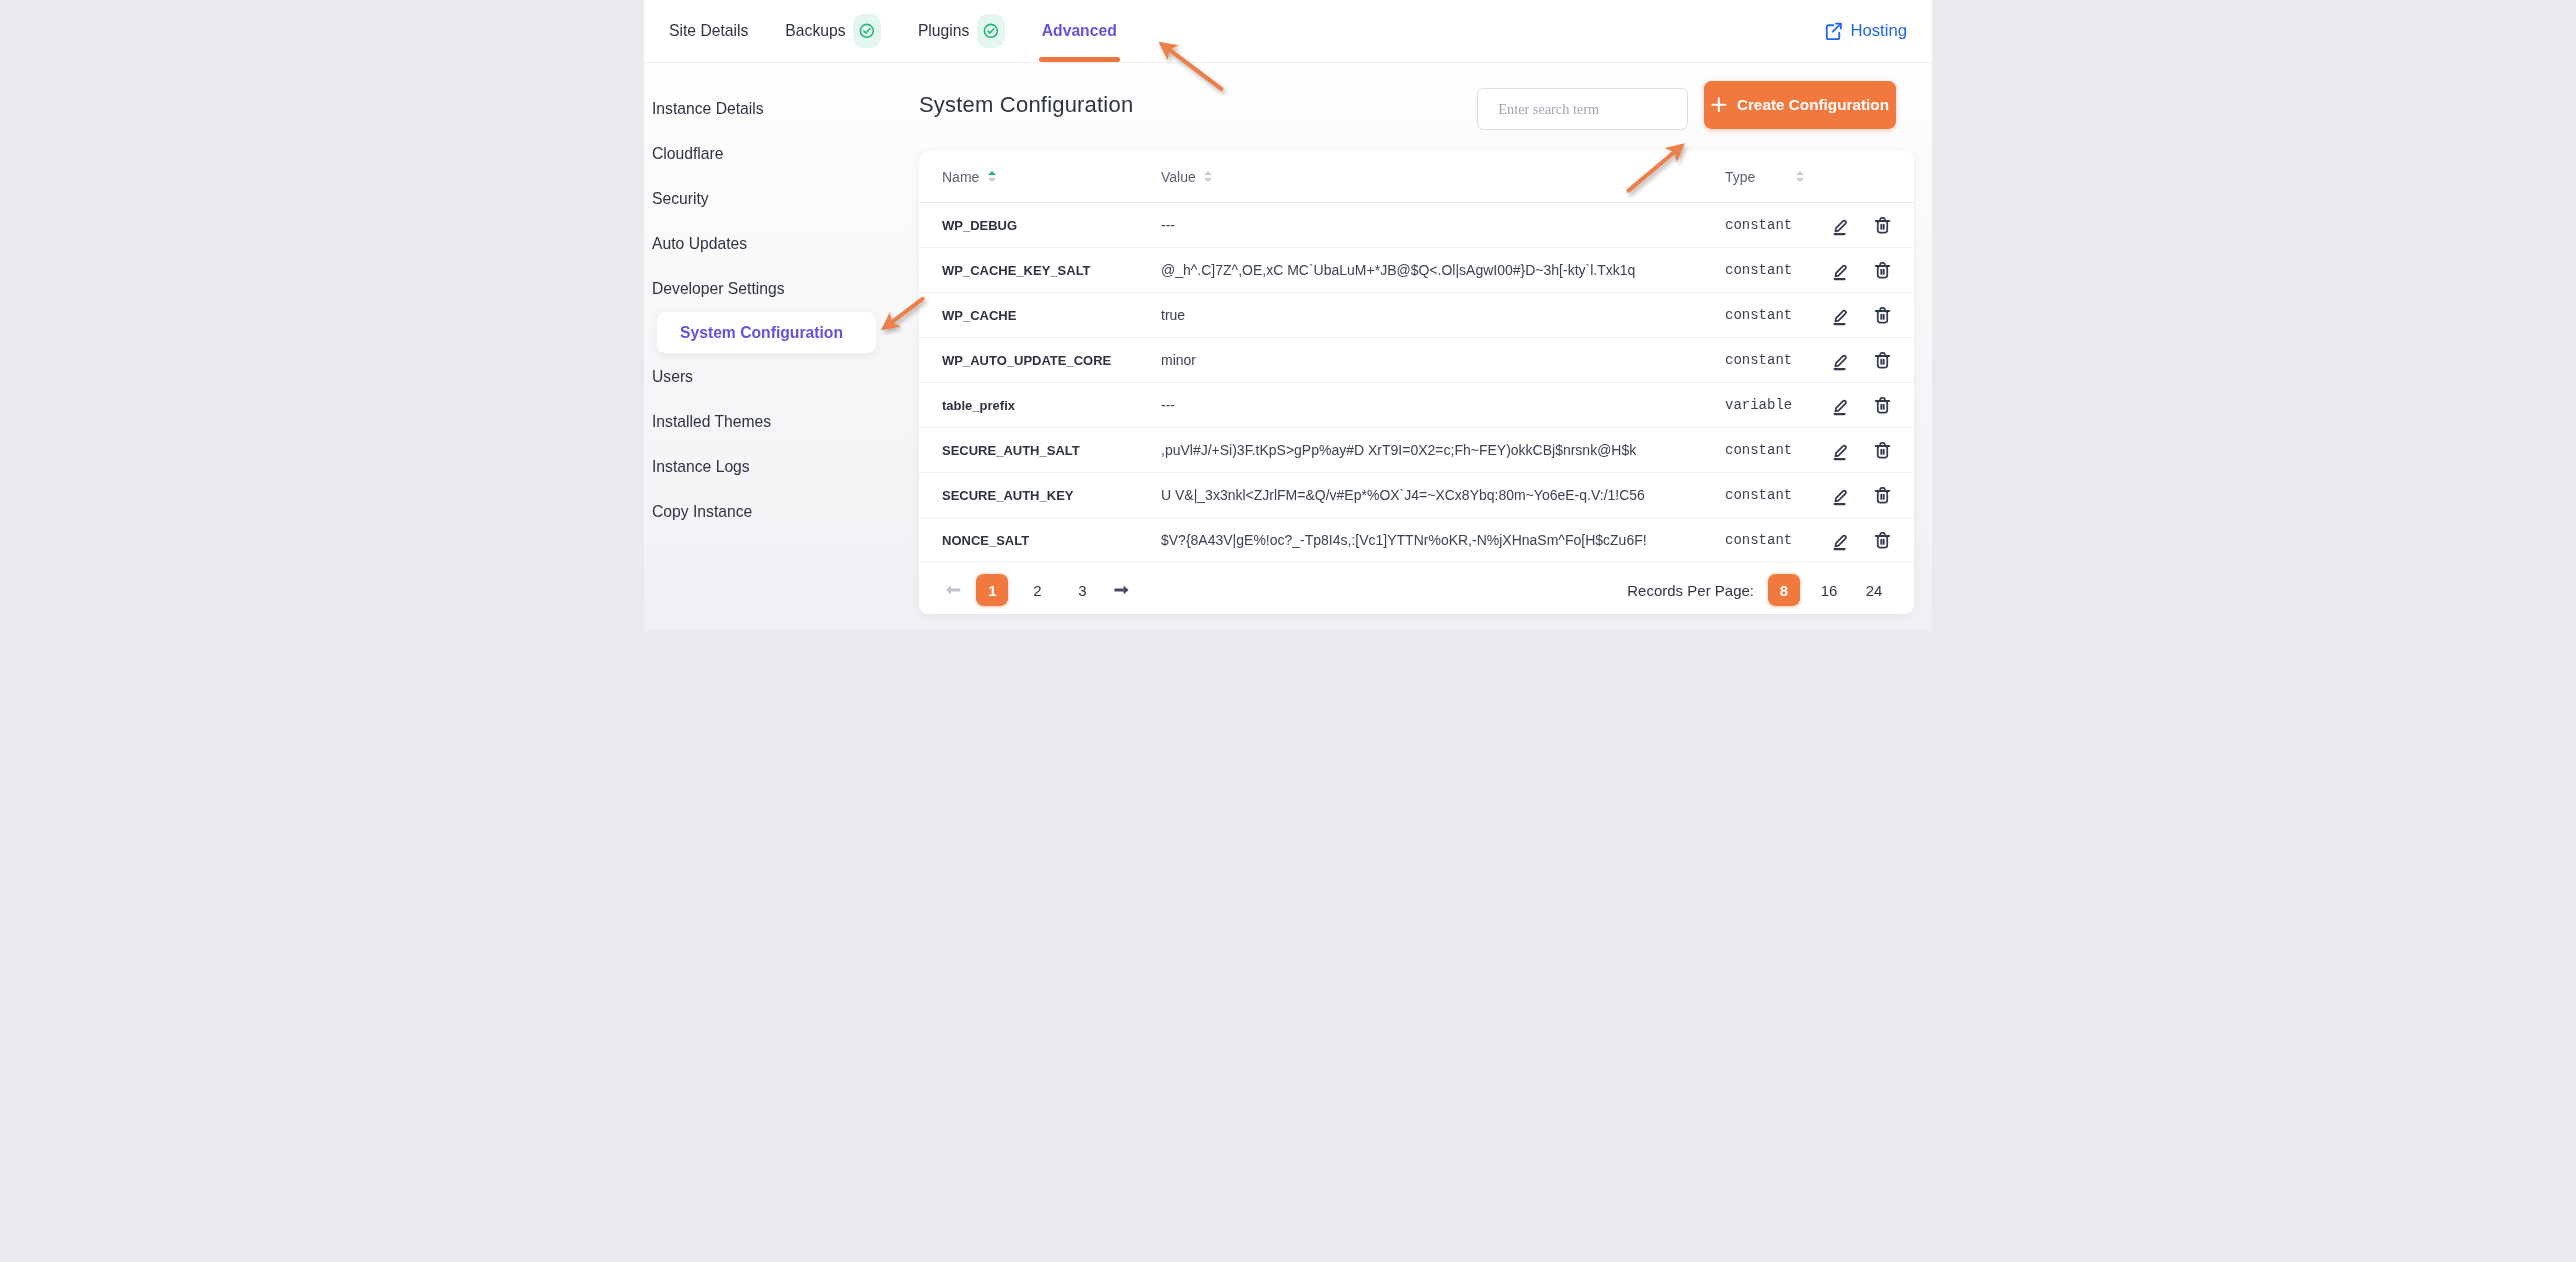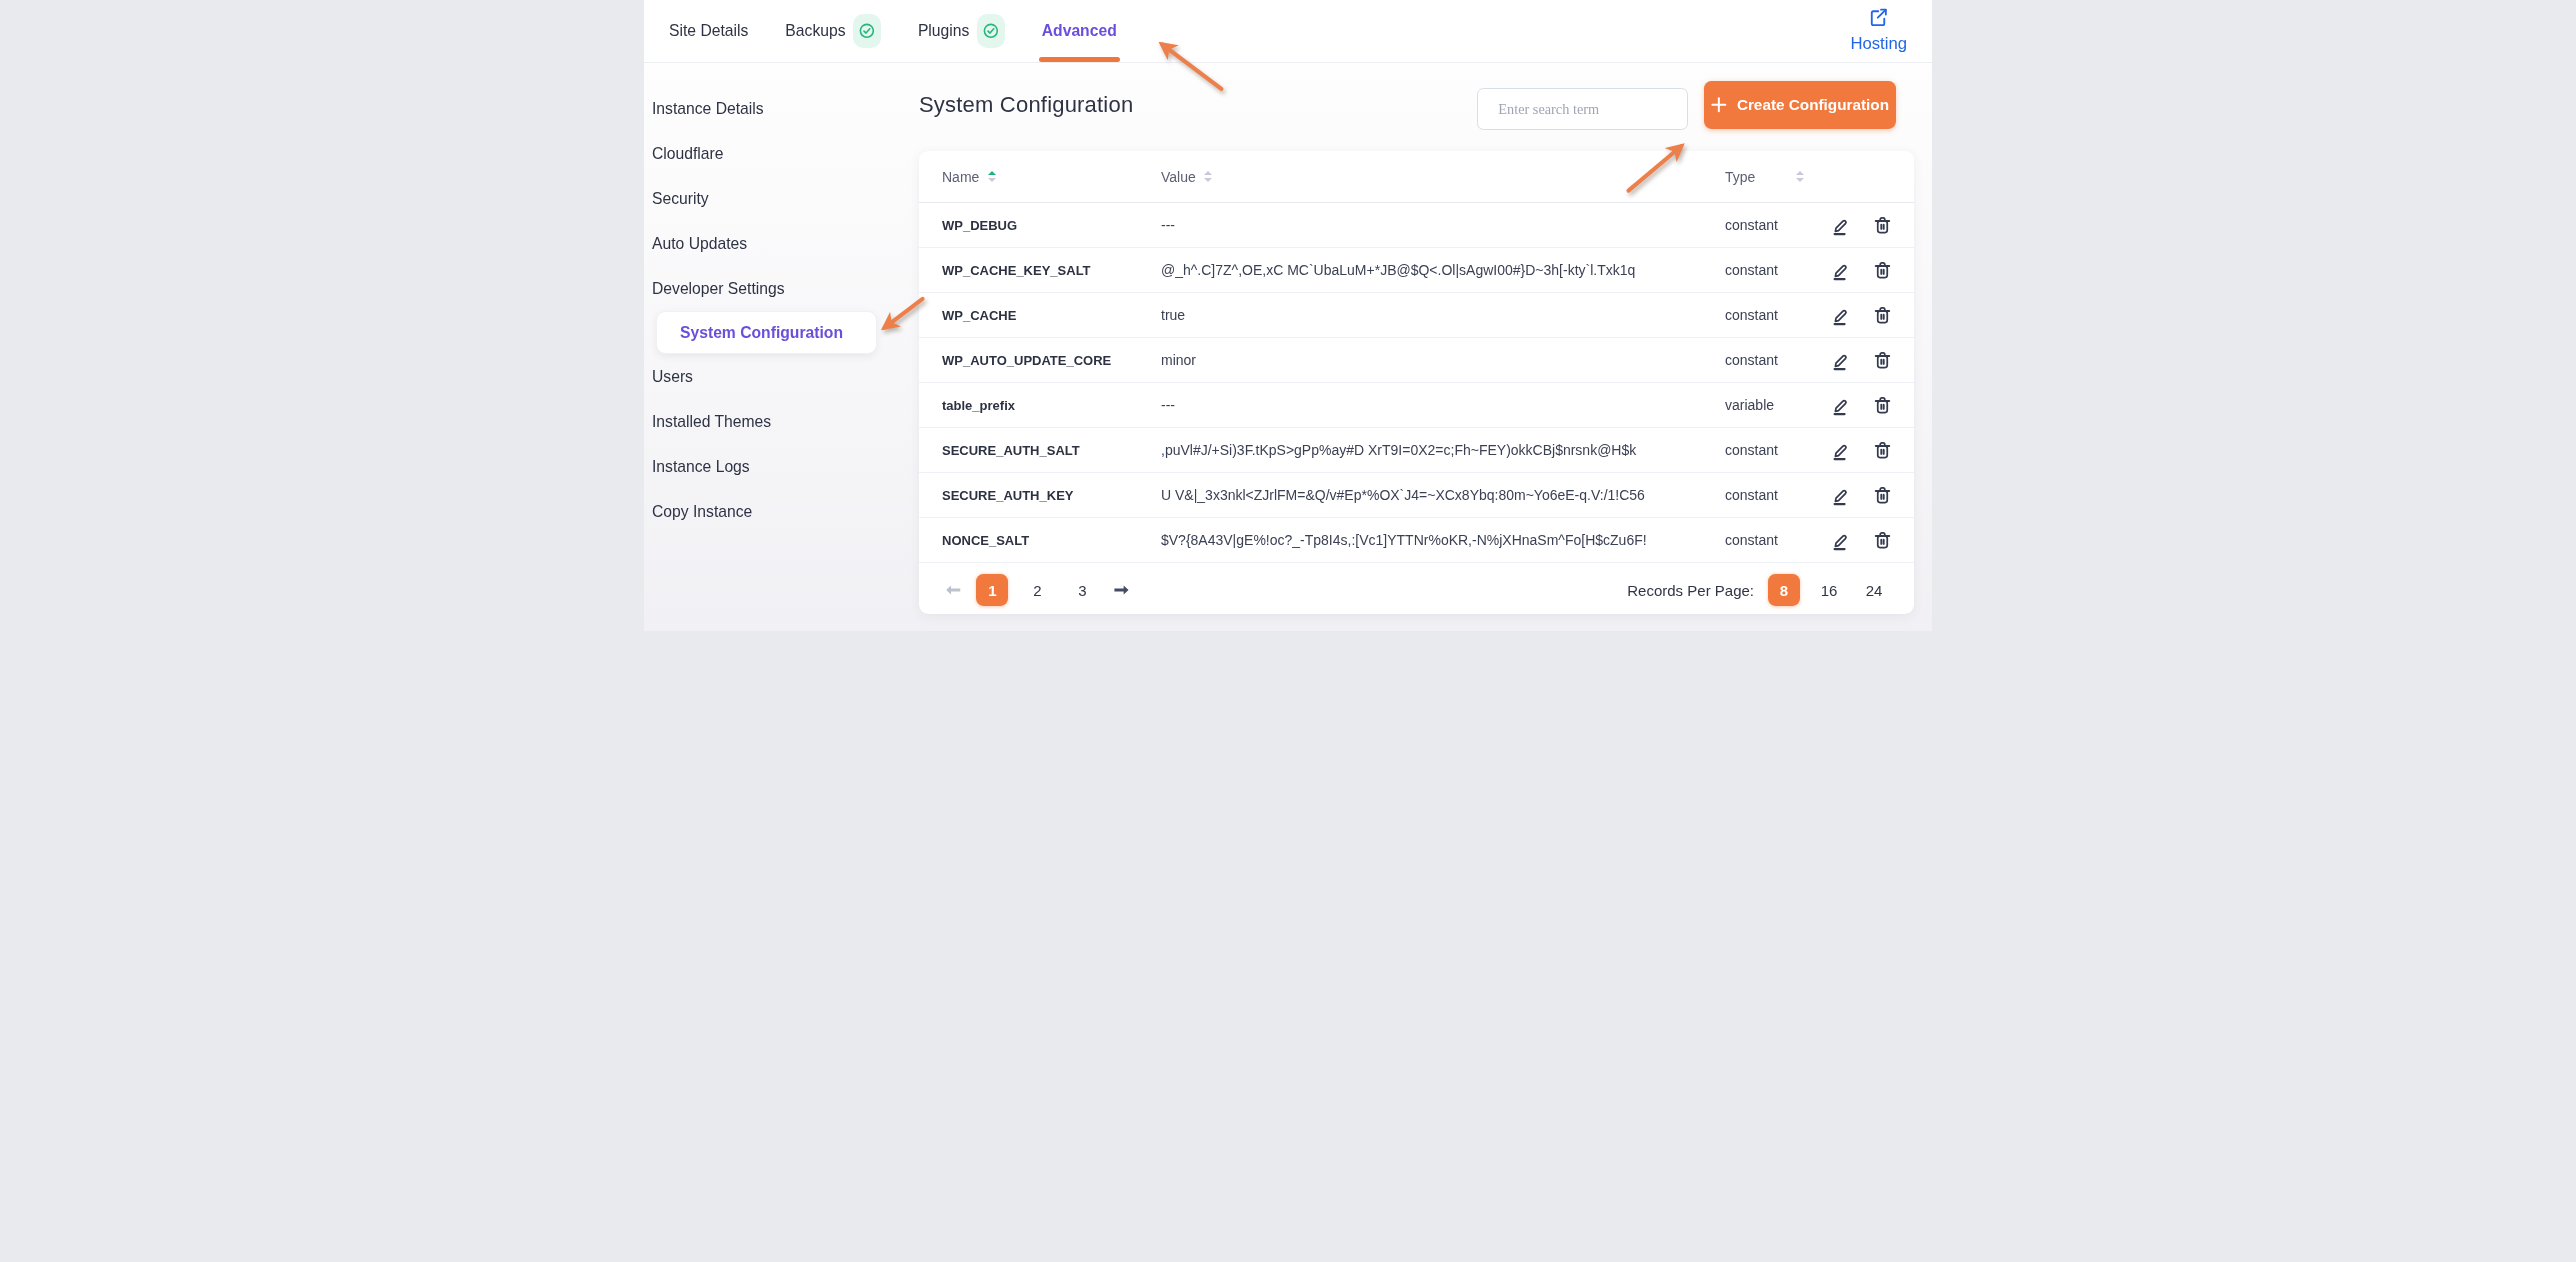--- a/index.html
+++ b/index.html
@@ -29,21 +29,21 @@
   .tab-underline {
     position:absolute; left:-2.8px; right:-2.8px; bottom:0; height:4.6px;
     background:#f0763c; border-radius:2.8px;
   }
   .badge {
     margin-left:7.4px; width:28px; height:34px; border-radius:10.2px;
     background:#e4f7ee; display:flex; align-items:center; justify-content:center;
   }
   .hosting {
     margin-left:auto; display:flex; align-items:center; gap:8.3px;
-    color:#2166e8; font-size:16.7px; font-weight:500; cursor:pointer;flex-direction:column;
+    color:#2166e8; font-size:16.7px; font-weight:500; cursor:pointer;
   }
 
   
   .sidebar { position:absolute; top:86px; left:0; width:278px; z-index:5; }
   .side-item {
     height:45px; display:flex; align-items:center; padding-left:8px;
     font-size:15.7px; font-weight:500; color:#2e3344; cursor:pointer; white-space:nowrap;
   }
   .side-item.active {
     margin-left:12px; width:221px; height:43px; padding-left:23px;
@@ -92,21 +92,21 @@
   .sort { display:flex; flex-direction:column; gap:2.8px; }
   .sort i { width:0; height:0; border-left:4.2px solid transparent; border-right:4.2px solid transparent; }
   .sort .up   { border-bottom:4.6px solid #c6cad6; }
   .sort .down { border-top:4.6px solid #c6cad6; }
   .sort .up.on { border-bottom-color:#19b57c; }
 
   .tr { position:relative; height:45px; border-bottom:0.9px solid #eef0f5; background:#fff; }
   .td { position:absolute; top:50%; transform:translateY(-50%); white-space:nowrap; }
   .td.name  { left:23px;  font-size:13px; font-weight:700; color:#2d3242; }
   .td.value { left:242px; font-size:14px; color:#3b4154; }
-  .td.type  { left:806px; font-size:14px; color:#3b4154; }
+  .td.type  { left:806px; font-size:14px; color:#3b4154;font-family:Liberation Mono, monospace; }
   .icon-btn {
     position:absolute; top:50%; transform:translateY(-50%);
     width:22px; height:22px; background:none; border:none; padding:0; cursor:pointer;
     display:flex; align-items:center; justify-content:center;
   }
   .icon-btn.edit { left:910px; } .icon-btn.del { left:952px; }
 
   
   .pagination {
     position:absolute; left:0; right:0; bottom:0; height:48px;

